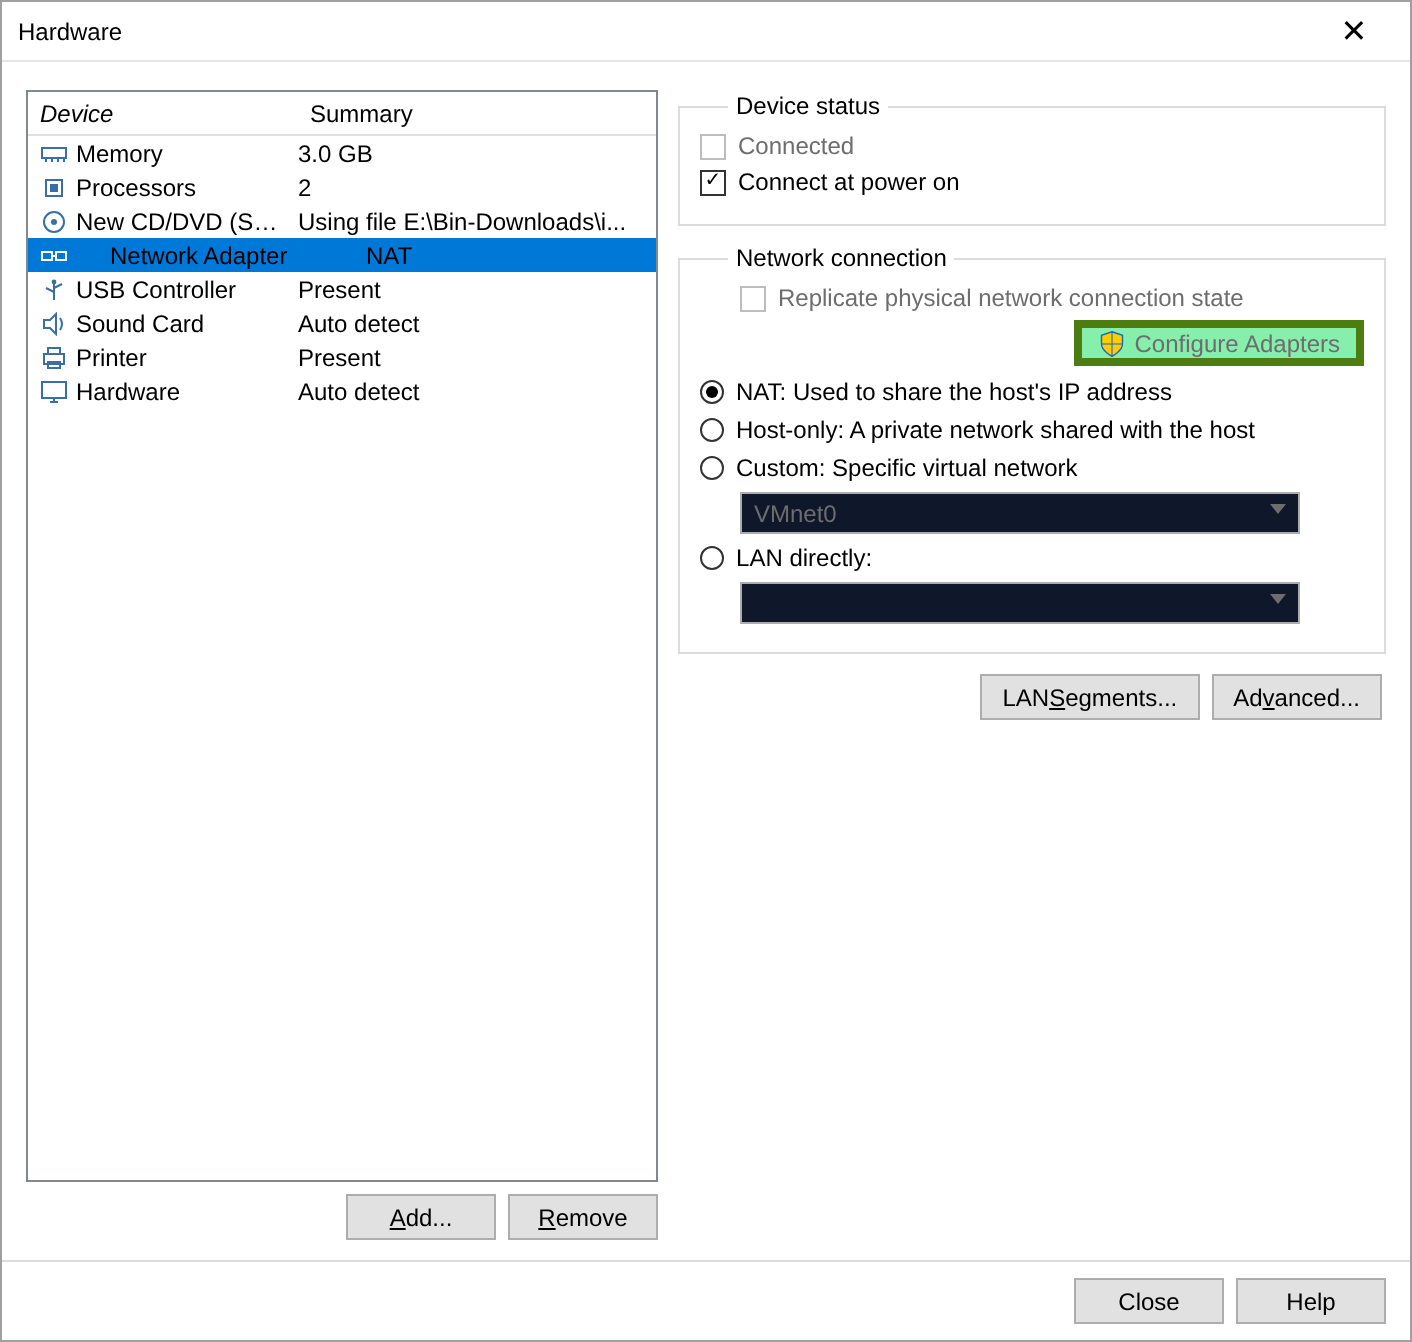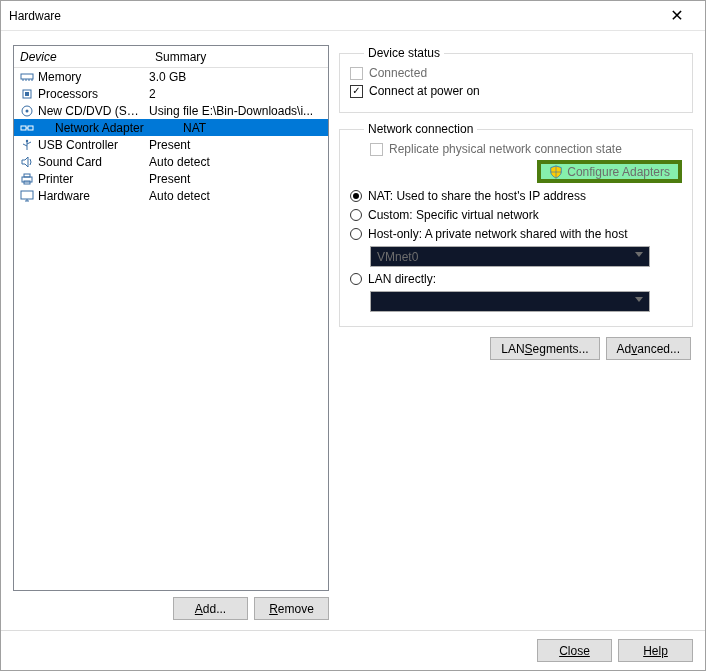--- a/index.html
+++ b/index.html
@@ -32,21 +32,21 @@
   .cb.disabled .box { border-color: #bdbdbd; }
   .radio { display: flex; align-items: center; gap: 6px; margin: 5px 0; }
   .radio .circ { width: 12px; height: 12px; border: 1px solid #333; border-radius: 50%; display: flex; align-items: center; justify-content: center; }
   .radio .circ .dot { width: 6px; height: 6px; background: #000; border-radius: 50%; }
   .indent { margin-left: 20px; }
   .cfg-btn { height: 23px; border: 4px solid #4d7c0f; background: #86efac; padding: 0 8px; display: inline-flex; align-items: center; gap: 4px; color: #6d6d6d; float: right; }
   .shield { width: 14px; height: 14px; }
   .dropdown { width: 280px; height: 21px; border: 1px solid #adadad; background: #0f172a; display: flex; align-items: center; padding: 0 6px; color: #6d6d6d; position: relative; margin-left: 20px; margin-top:2px; margin-bottom: 4px;}
   .dropdown .arrow { position: absolute; right: 6px; top: 5px; width: 0; height: 0; border-left: 4px solid transparent; border-right: 4px solid transparent; border-top: 5px solid #6d6d6d; }
   .right-buttons { display: flex; justify-content: flex-end; gap: 6px; margin-top: 10px; padding-right: 2px;}
-  .footer { height: 40px; border-top: 1px solid #dcdcdc; display: flex; align-items: center; justify-content: flex-end; padding: 0 12px; gap: 6px; text-decoration: underline; }
+  .footer { height: 40px; border-top: 1px solid #dcdcdc; display: flex; align-items: center; justify-content: flex-end; padding: 0 12px; gap: 6px; }
   svg { display: block; }
 </style>
 </head>
 <body>
 
 <div class="window">
 
   <div class="titlebar">
     <span class="title">Hardware</span>
     <span class="close">✕</span>
@@ -194,26 +194,26 @@
 
         <div class="radio">
           <span class="circ">
               <span class="dot"></span>
             </span>
           <span><span class="ul">N</span><span>AT: Used to share the host's IP address</span></span>
         </div>
 
         <div class="radio">
           <span class="circ"></span>
+          <span><span class="ul">H</span><span>ost-only: A private network shared with the host</span></span>
+        </div>
+
+        <div class="radio">
+          <span class="circ"></span>
           <span>C<span class="ul">u</span><span>stom: Specific virtual network</span></span>
-        </div>
-
-        <div class="radio">
-          <span class="circ"></span>
-          <span><span class="ul">H</span><span>ost-only: A private network shared with the host</span></span>
         </div>
         <div class="dropdown">
           <span>VMnet0</span>
           <span class="arrow"></span>
         </div>
 
         <div class="radio">
           <span class="circ"></span>
           <span><span class="ul">L</span><span>AN directly:</span></span>
         </div>

